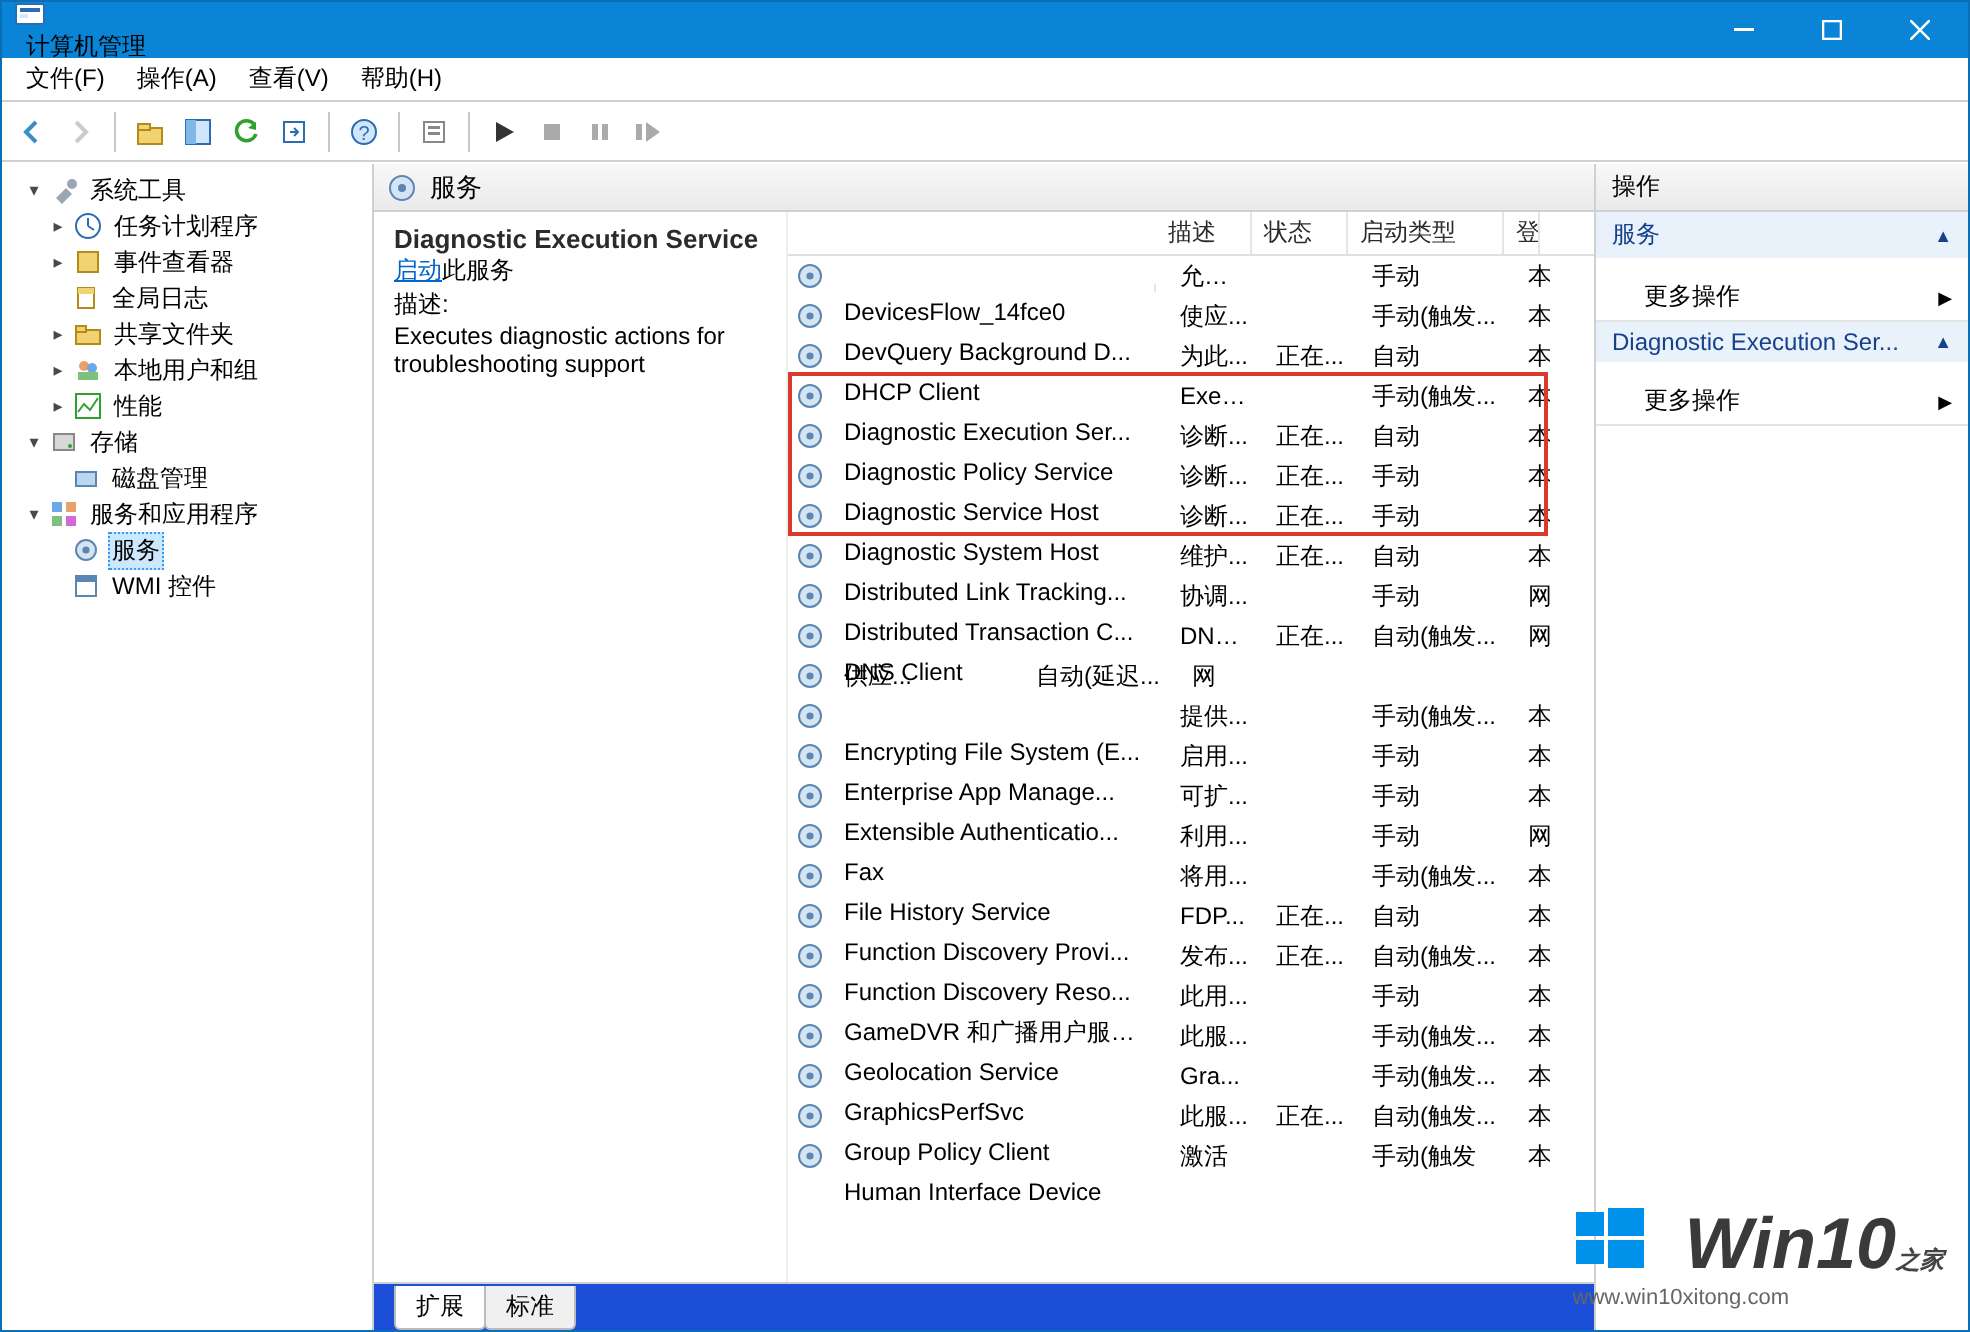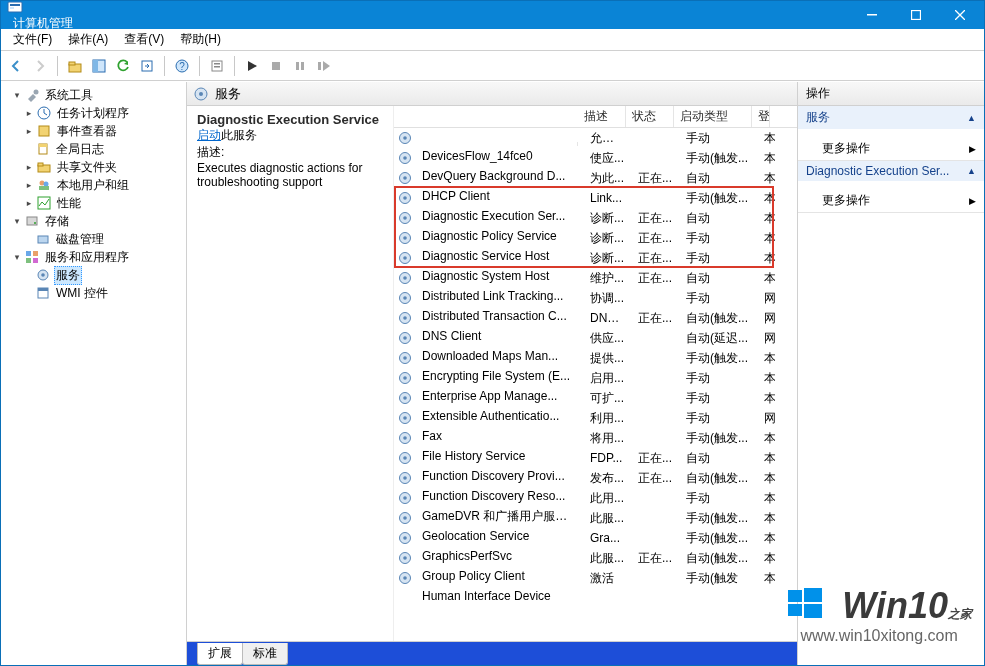--- a/index.html
+++ b/index.html
@@ -1,19 +1,19 @@
 <!DOCTYPE html>
 <html><head>
 <meta charset="utf-8">
 <style>
   * { box-sizing: border-box; }
   html, body { margin:0; padding:0; font-family:"Microsoft YaHei","Segoe UI",Arial,sans-serif; font-size:12px; color:#000; }
   .window { width:985px; height:666px; border:1px solid #0a6fb7; background:#fff; display:flex; flex-direction:column; position:relative; overflow:hidden;}
   
-  .titlebar { height:28px; background:#0a84d6; color:#ffffff; display:flex; align-items:center; padding:0 2px 0 6px; }
+  .titlebar { height:28px; background:#0a84d6; color:#000000; display:flex; align-items:center; padding:0 2px 0 6px; }
   .titlebar .title { flex:1; white-space:nowrap; overflow:hidden; }
   .titlebar .title .icon { margin-right:6px; }
   .winbtns { display:flex; height:100%; }
   .winbtn { width:44px; display:flex; align-items:center; justify-content:center; }
   
   .menubar { height:22px; display:flex; align-items:center; padding:1px 4px; border-bottom:1px solid #d0d0d0; }
   .menubar .mi { padding:1px 8px; }
   
   .toolbar { height:30px; border-bottom:1px solid #d0d0d0; display:flex; align-items:center; padding:0 4px; gap:2px; }
   .tb-btn { width:22px; height:22px; border:1px solid transparent; display:flex; align-items:center; justify-content:center; border-radius:2px; }
@@ -54,25 +54,25 @@
   .tabs { height:24px; border-top:1px solid #d0d0d0; display:flex; align-items:flex-end; padding-left:10px; gap:-1px; background:#1d4ed8;}
   .tab { border:1px solid #bbb; border-top:none; padding:2px 10px; background:#fff; border-bottom-left-radius:3px; border-bottom-right-radius:3px; margin-right:-1px;}
   .tab.inactive { background:#f0f0f0;margin-top:48px; }
   
   .ahdr { height:24px; background:linear-gradient(#f8f8f8,#eaeaea); border-bottom:1px solid #d0d0d0; display:flex; align-items:center; padding:0 8px; font-weight:normal; }
   .asec { border-bottom:1px solid #e4e4e4; }
   .asec-h { background:#e9f1fb; padding:3px 8px; color:#15428b; display:flex; align-items:center; justify-content:space-between; }
   .asec-h .tri { font-size:9px; }
   .a-item { padding:11px 8px 3px 24px; display:flex; align-items:center; gap:5px; }
   
-  .watermark { position:absolute; right:12px; bottom:20px; text-align:center; }
+  .watermark { position:absolute; right:12px; bottom:10px; text-align:left; }
   .watermark .brand { font-size:36px; font-weight:bold; font-style:italic; color:#3a3a3a; }
   .watermark .brand .accent{ color:#0091ea; font-style:normal; margin-right:6px;}
   .watermark .sub{ font-style:italic; color:#444; font-size:12px;}
-  .watermark .url{ color:#666; font-size:16px;}
+  .watermark .url{ color:#666; font-size:11px;}
   
   svg{display:block}
 </style>
 </head>
 <body>
 
 <div class="window">
 
   <div class="titlebar">
     <div class="title">
@@ -389,21 +389,21 @@
                 <span class="cell c-log">本</span>
               </div>
               <div class="lr">
                 <span class="icon">
                   <svg width="14" height="14">
                     <circle cx="7" cy="7" r="5.5" fill="#d6e4f2" stroke="#5a86b5"></circle>
                     <circle cx="7" cy="7" r="1.8" fill="#5a86b5"></circle>
                   </svg>
                 </span>
                 <span class="cell c-name">Diagnostic Execution Ser...</span>
-                <span class="cell c-desc">Link...</span>
+                <span class="cell c-desc">Exec...</span>
                 <span class="cell c-stat"></span>
                 <span class="cell c-start">手动(触发...</span>
                 <span class="cell c-log">本</span>
               </div>
               <div class="lr">
                 <span class="icon">
                   <svg width="14" height="14">
                     <circle cx="7" cy="7" r="5.5" fill="#d6e4f2" stroke="#5a86b5"></circle>
                     <circle cx="7" cy="7" r="1.8" fill="#5a86b5"></circle>
                   </svg>
@@ -479,21 +479,20 @@
                 <span class="cell c-start">自动(触发...</span>
                 <span class="cell c-log">网</span>
               </div>
               <div class="lr">
                 <span class="icon">
                   <svg width="14" height="14">
                     <circle cx="7" cy="7" r="5.5" fill="#d6e4f2" stroke="#5a86b5"></circle>
                     <circle cx="7" cy="7" r="1.8" fill="#5a86b5"></circle>
                   </svg>
                 </span>
-                <span class="cell c-name">Downloaded Maps Man...</span>
                 <span class="cell c-desc">供应...</span>
                 <span class="cell c-stat"></span>
                 <span class="cell c-start">自动(延迟...</span>
                 <span class="cell c-log">网</span>
               </div>
               <div class="lr">
                 <span class="icon">
                   <svg width="14" height="14">
                     <circle cx="7" cy="7" r="5.5" fill="#d6e4f2" stroke="#5a86b5"></circle>
                     <circle cx="7" cy="7" r="1.8" fill="#5a86b5"></circle>

